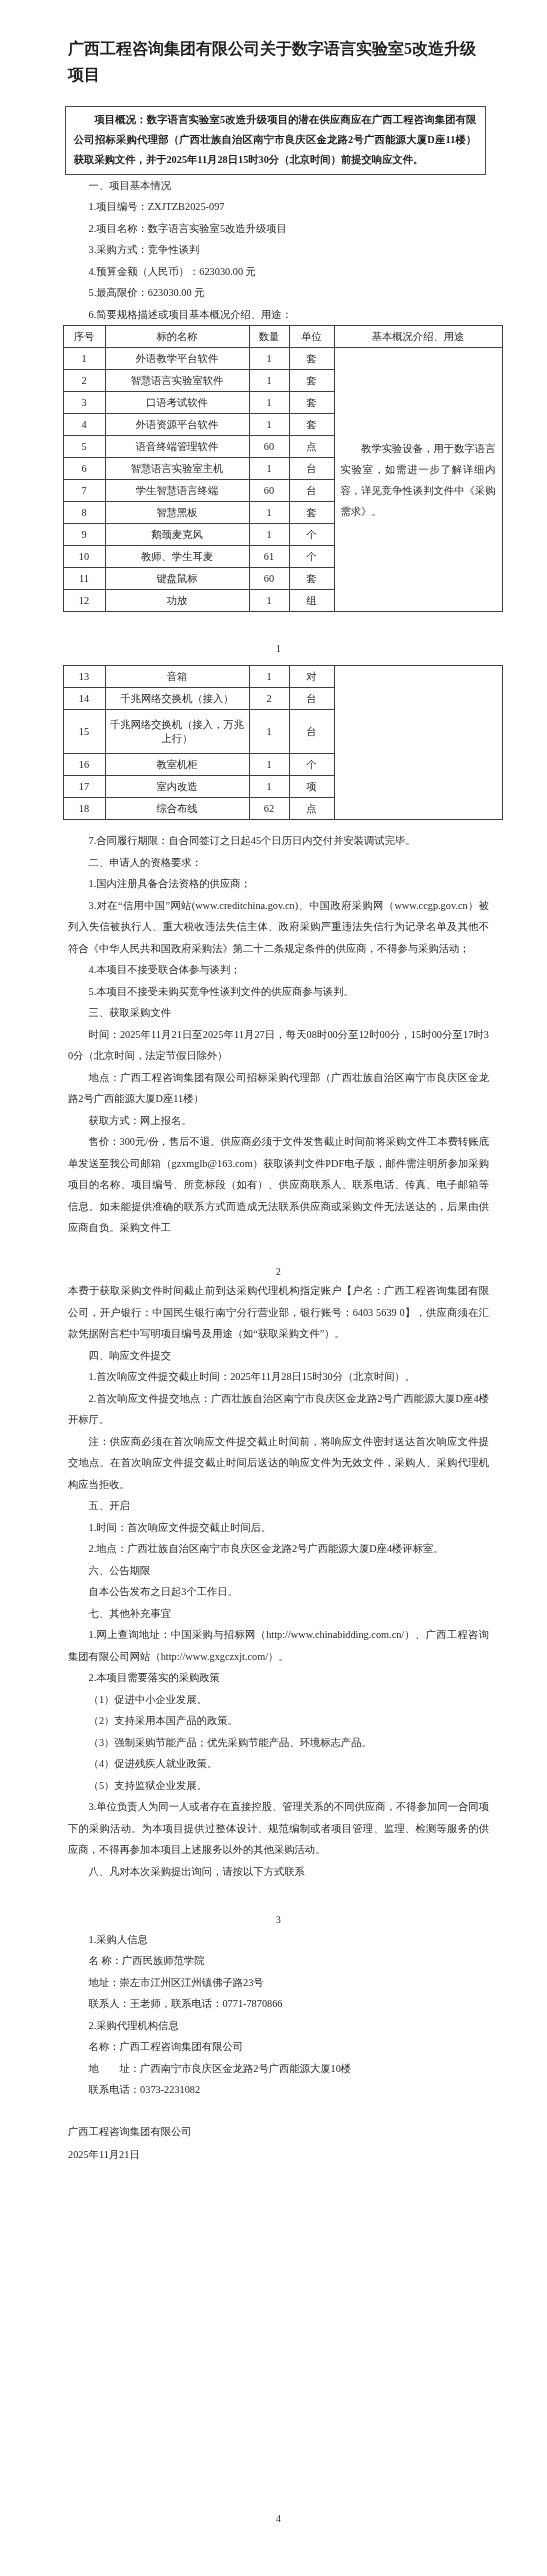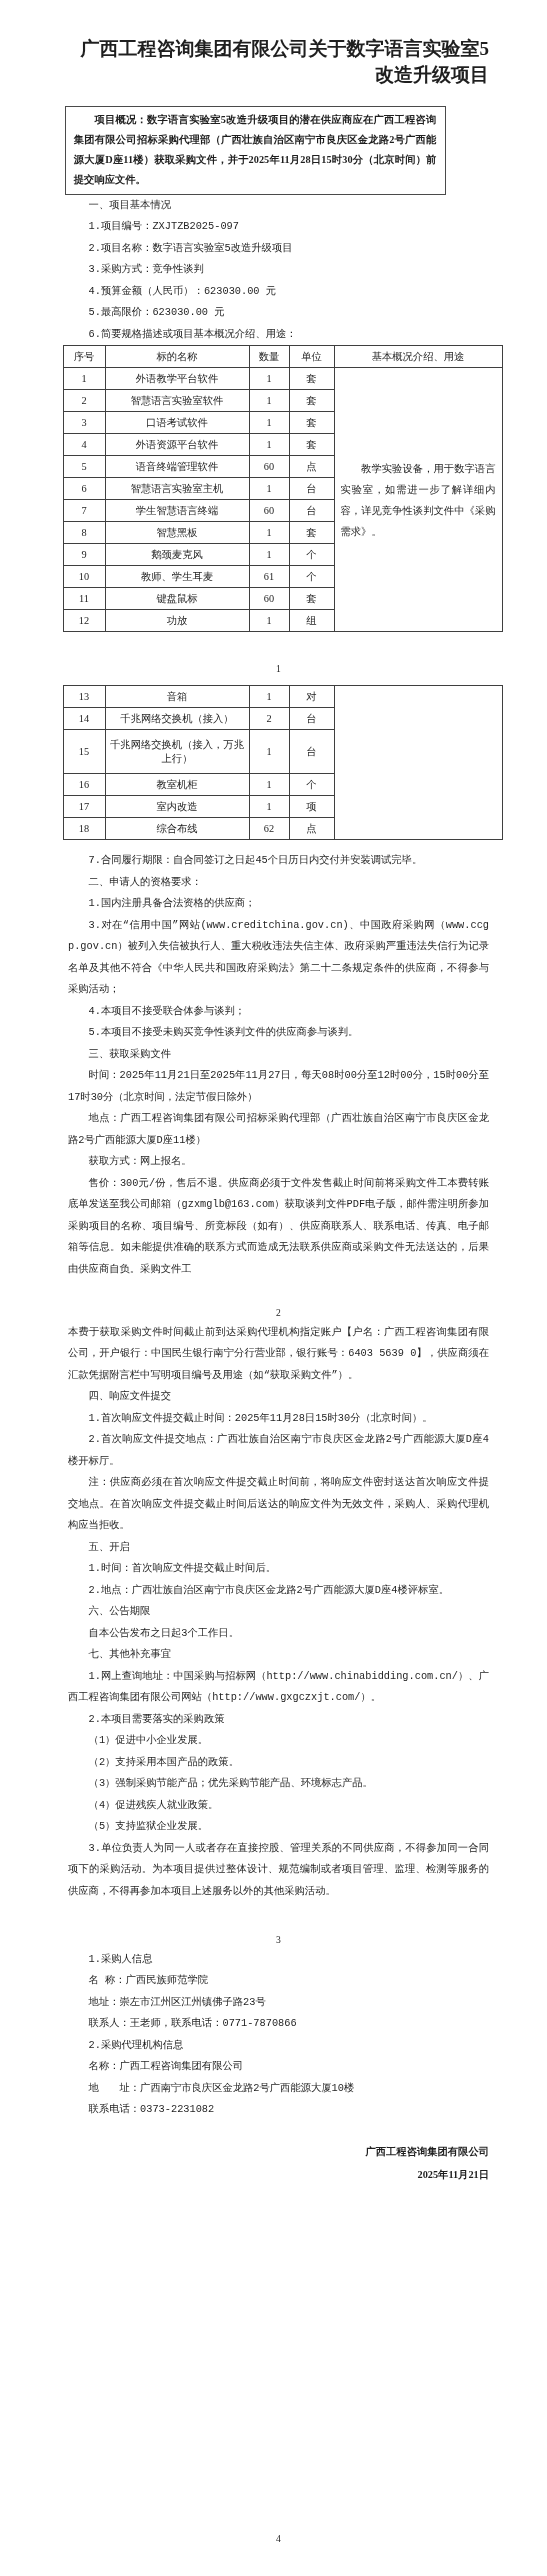--- a/index.html
+++ b/index.html
@@ -4,53 +4,53 @@
 <style>
   html, body { margin: 0; padding: 0; }
   body {
     width: 548px; height: 2576px;
     background: #ffffff; color: #1f1f1f;
     font-family: "Liberation Serif", "DejaVu Serif", serif;
     overflow: hidden;
   }
   .content { width: 548px; box-sizing: border-box; padding: 0 59px 0 68px; }
   .title-block { margin-top: 36px; }
-  .doc-title { margin: 0; font-size: 19px; font-weight: bold; text-align: right; line-height: 26px; }
+  .doc-title { margin: 0; font-size: 16px; font-weight: bold; text-align: left; line-height: 26px; }
   .overview-box {
-    box-sizing: border-box; width: 381px; margin: 18px 0 0 -3.4px;
+    box-sizing: border-box; width: 421px; margin: 18px 0 0 -3.4px;
     border: 1.4px solid #4a4a4a; padding: 3.4px 8.2px;
   }
   .overview-box p {
     margin: 0; font-size: 10.3px; font-weight: bold; line-height: 20px;
     text-indent: 2em; text-align: justify; word-break: break-all;
   }
   .para {
     margin: 0; font-size: 10.3px; line-height: 21.5px;
-    text-indent: 2em; text-align: justify; word-break: break-all; font-family: Liberation Mono, monospace;
+    text-indent: 2em; text-align: justify; word-break: break-all;
   }
   .para.no-indent { text-indent: 0; }
   .flow-start { margin-top: 10px; }
   table { border-collapse: collapse; width: 439px; margin-left: -5.5px; table-layout: fixed; border: 1.4px solid #8f8f8f; }
   .tbl1 { margin-top: 0; }
   th, td {
     border: 0.7px solid #3f3f3f; font-size: 10.3px; font-weight: normal;
     text-align: center; vertical-align: middle; padding: 0 1.4px; height: 21px;
   }
   .row-tall td { height: 43px; }
   .desc-cell {
     text-align: justify; text-indent: 2em; line-height: 21px;
     padding: 0 6px; vertical-align: middle;
   }
   .pagenum { margin: 0; text-align: center; font-size: 9.6px; line-height: 16.4px; }
   .pn1 { margin-top: 29px; margin-bottom: 7.5px; }
   .pn2 { margin-top: 25px; margin-bottom: 0; }
   .pn3 { margin-top: 30px; margin-bottom: 0; }
   .pn4 { margin-top: 345px; }
   .sig-block { margin-top: 20.5px; }
-  .sig { margin: 0; font-size: 10.3px; line-height: 22.6px; text-align: right; font-weight: bold; }
+  .sig { margin: 0; font-size: 10.3px; line-height: 22.6px; text-align: left; }
 </style>
 </head>
 <body>
 
 <div class="content">
 
   <div class="title-block">
     <h1 class="doc-title">广西工程咨询集团有限公司关于数字语言实验室5改造升级项目</h1>
   </div>
 
@@ -235,20 +235,21 @@
   <p class="para">自本公告发布之日起3个工作日。</p>
   <p class="para">七、其他补充事宜</p>
   <p class="para">1.网上查询地址：中国采购与招标网（http://www.chinabidding.com.cn/）、广西工程咨询集团有限公司网站（http://www.gxgczxjt.com/）。</p>
   <p class="para">2.本项目需要落实的采购政策</p>
   <p class="para">（1）促进中小企业发展。</p>
   <p class="para">（2）支持采用本国产品的政策。</p>
   <p class="para">（3）强制采购节能产品；优先采购节能产品、环境标志产品。</p>
   <p class="para">（4）促进残疾人就业政策。</p>
   <p class="para">（5）支持监狱企业发展。</p>
   <p class="para">3.单位负责人为同一人或者存在直接控股、管理关系的不同供应商，不得参加同一合同项下的采购活动。为本项目提供过整体设计、规范编制或者项目管理、监理、检测等服务的供应商，不得再参加本项目上述服务以外的其他采购活动。</p>
+  <p class="para">八、凡对本次采购提出询问，请按以下方式联系</p>
 
   <p class="pagenum pn3">3</p>
 
   <p class="para">1.采购人信息</p>
   <p class="para">名 称：广西民族师范学院</p>
   <p class="para">地址：崇左市江州区江州镇佛子路23号</p>
   <p class="para">联系人：王老师，联系电话：0771-7870866</p>
   <p class="para">2.采购代理机构信息</p>
   <p class="para">名称：广西工程咨询集团有限公司</p>
   <p class="para">地　　址：广西南宁市良庆区金龙路2号广西能源大厦10楼</p>

